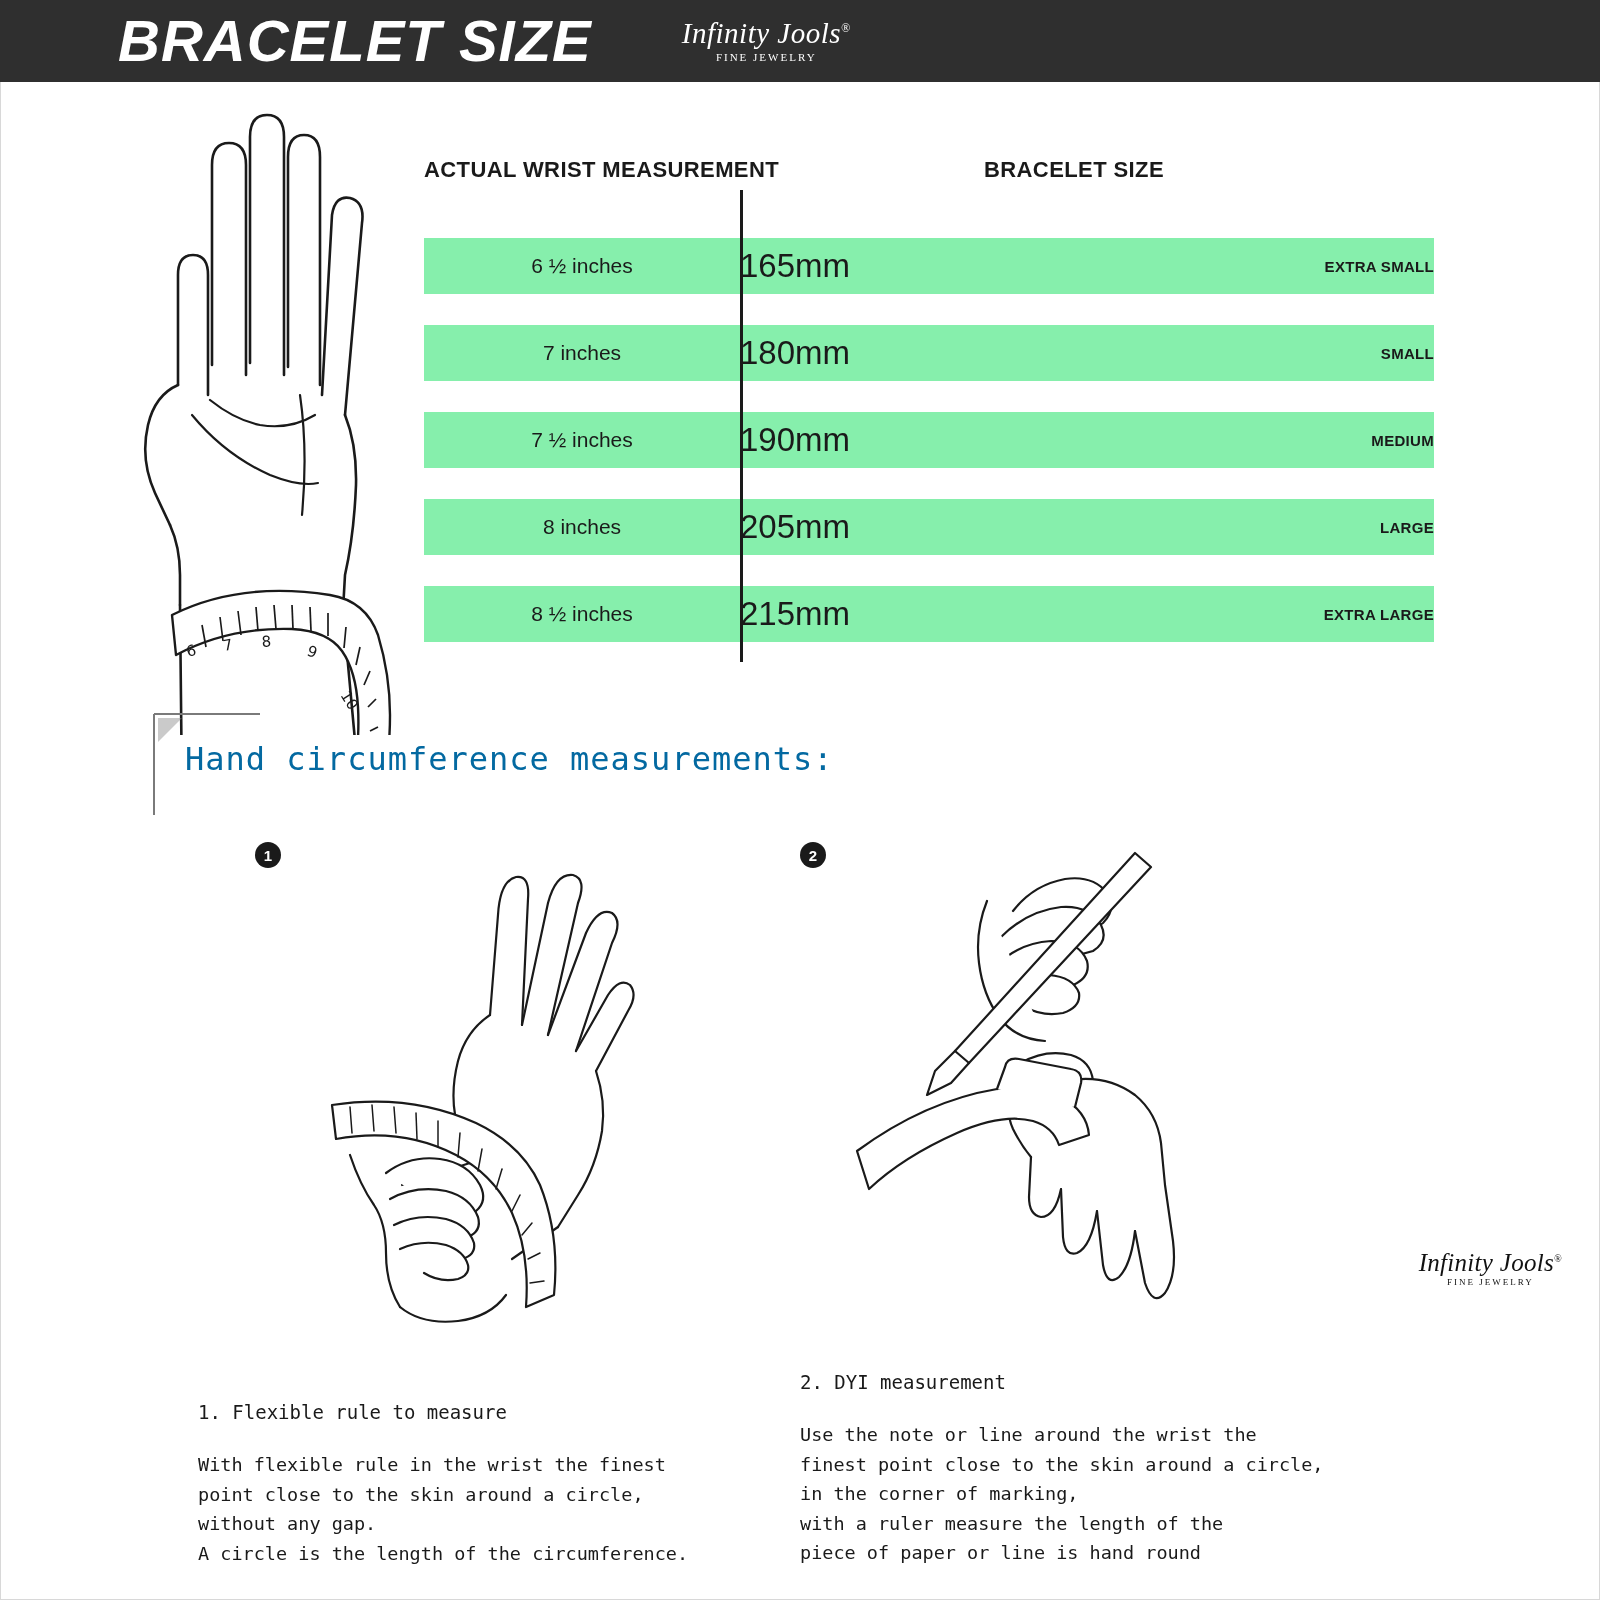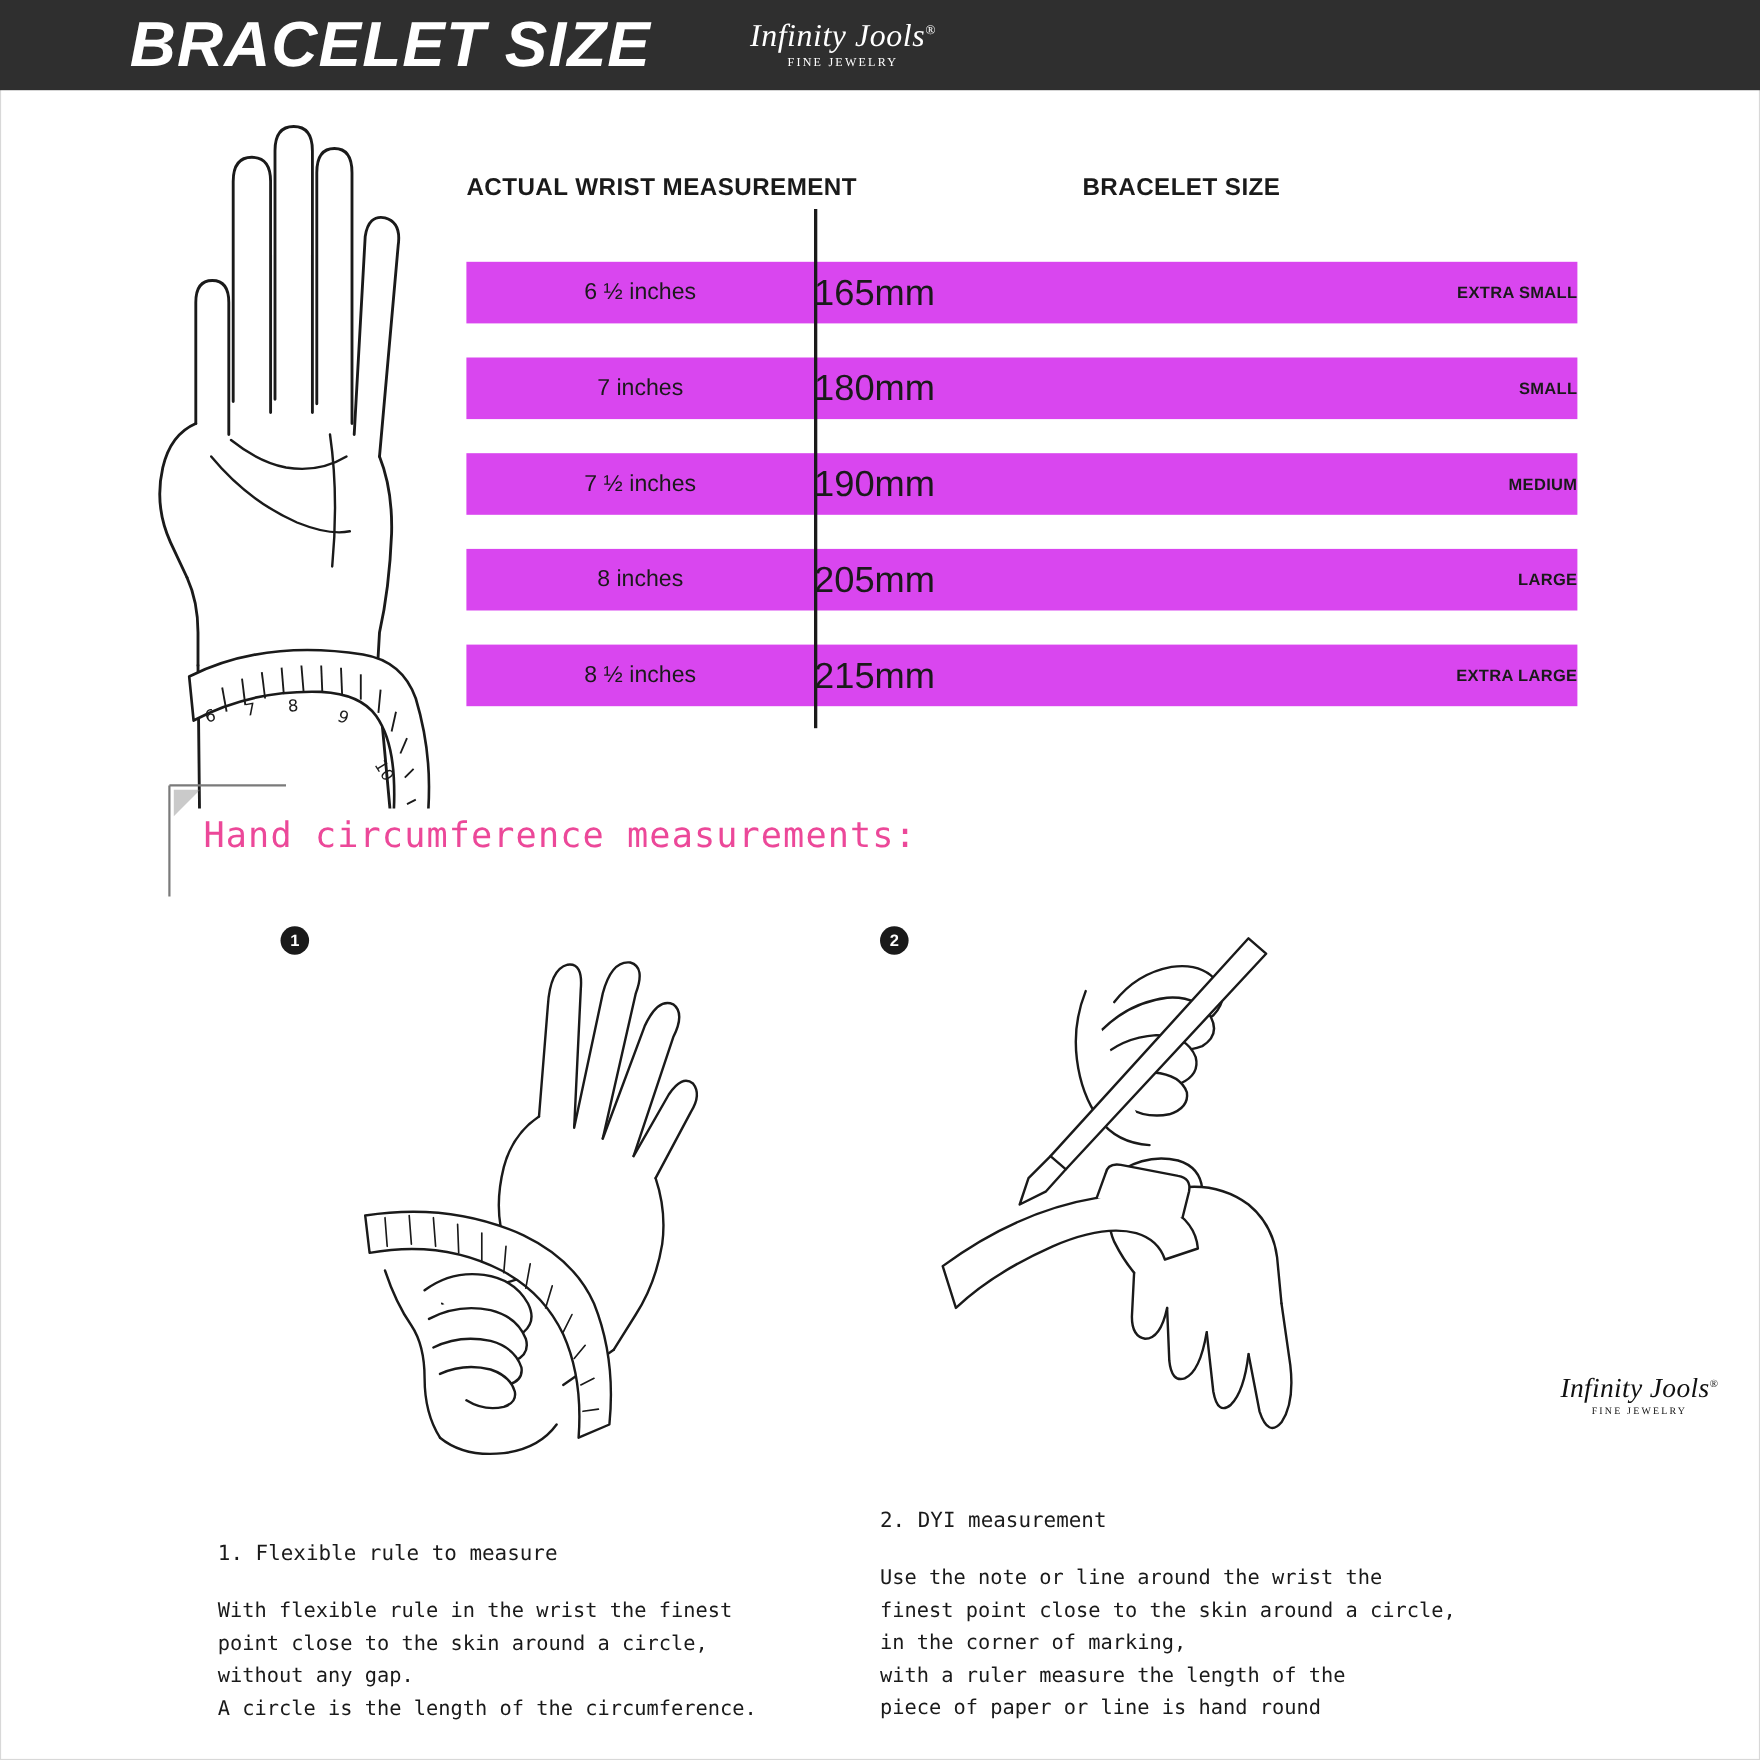--- a/index.html
+++ b/index.html
@@ -99,21 +99,21 @@
     left: 316px;
     top: -48px;
     width: 3px;
     height: 472px;
     background: #1a1a1a;
   }
   .row {
     display: flex;
     align-items: center;
     height: 56px;
-    background: #d946ef;
+    background: #86efac;
     margin-bottom: 31px;
   }
   .cell-inches {
     width: 316px;
     text-align: center;
     font-size: 21px;
     color: #1a1a1a;
   }
   .cell-mm {
     width: 290px;
@@ -139,21 +139,21 @@
     height: 640px;
   }
 
   
   .section-heading {
     position: absolute;
     left: 185px;
     top: 740px;
     font-family: "DejaVu Sans Mono", monospace;
     font-size: 32px;
-    color: #ec4899;
+    color: #0369a1;
     letter-spacing: 1px;
   }
   .corner-mark {
     position: absolute;
     left: 152px;
     top: 712px;
     width: 110px;
     height: 105px;
   }
 

